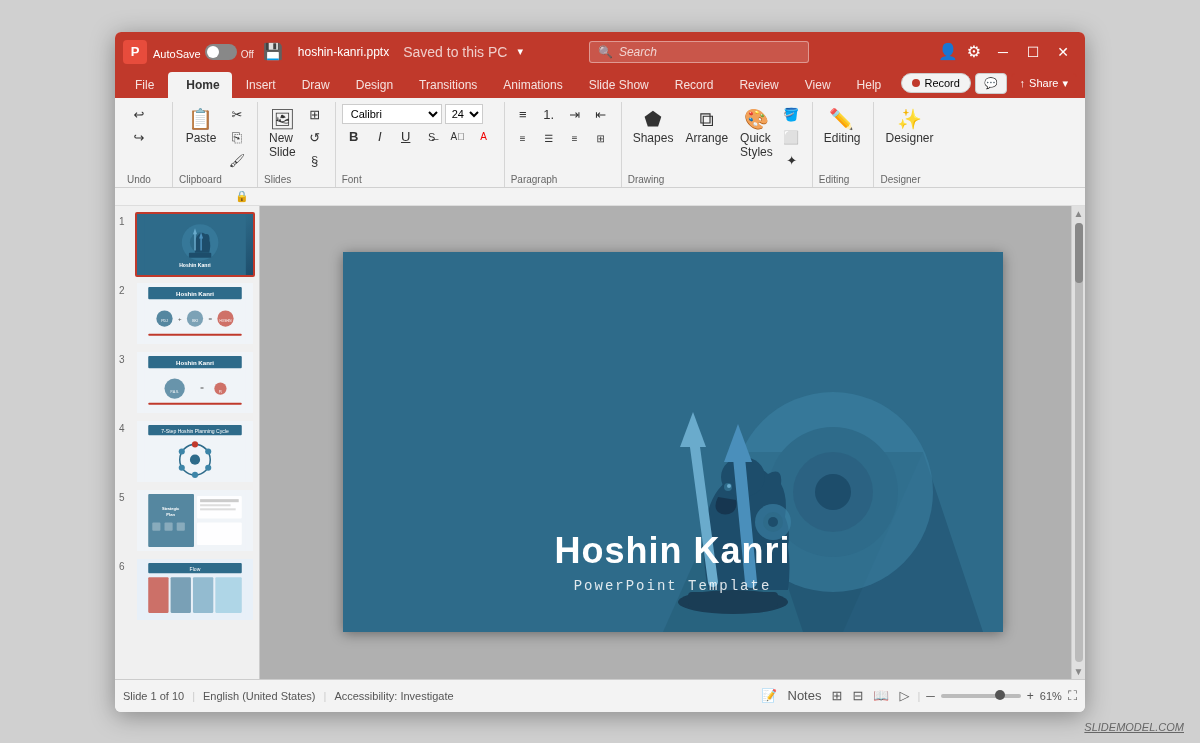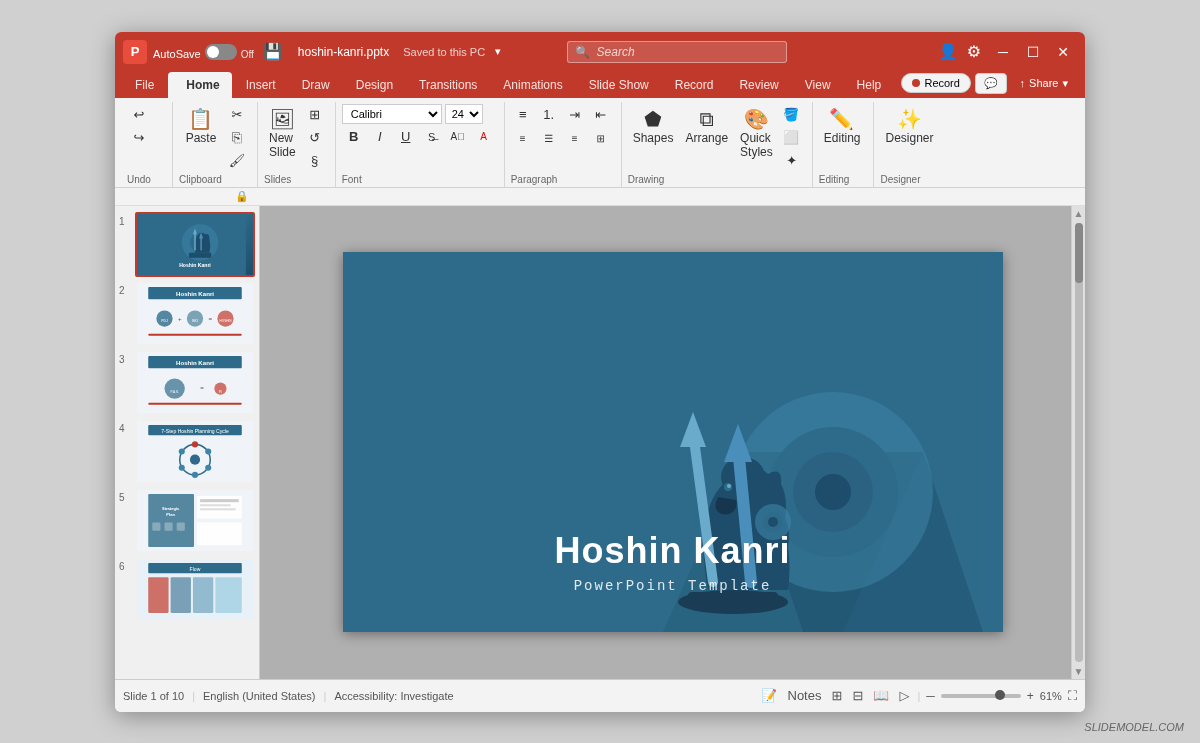--- a/index.html
+++ b/index.html
@@ -316,20 +316,21 @@
     .thumb-slide-5 { background: #f0f4f8; color: #333; }
     .thumb-slide-6 { background: #e8f0f8; color: #333; }
 
     .slidemodel-watermark {
       position: absolute;
       bottom: 10px;
       right: 16px;
       font-size: 11px;
       color: #666;
       font-style: italic;
+      text-decoration: underline;
     }
 
     
     .font-select {
       border: 1px solid #ccc;
       background: white;
       padding: 2px 4px;
       font-size: 11px;
       width: 100px;
     }
@@ -350,21 +351,21 @@
     <div class="title-bar-logo">P</div>
     <div class="autosave-area">
       <span>AutoSave</span>
       <div class="toggle-off">
         <div class="toggle-circle"></div>
       </div>
       <span style="font-size:10px; color:rgba(255,255,255,0.85)">Off</span>
     </div>
     <span class="save-icon">💾</span>
     <span class="file-title">hoshin-kanri.pptx</span>
-    <span class="file-title" style="opacity:0.75; font-size:11px">Saved to this PC</span>
+    <span class="file-title" style="opacity:0.75; font-size:14px">Saved to this PC</span>
     <span style="color:white;font-size:11px">▾</span>
 
     <div class="search-box">
       <span style="font-size:12px; opacity:0.8">🔍</span>
       <input type="text" placeholder="Search" style="">
     </div>
 
     <div class="title-bar-spacer"></div>
     <div class="title-bar-controls">
       <span style="color:white;font-size:16px;margin-right:6px">👤</span>

